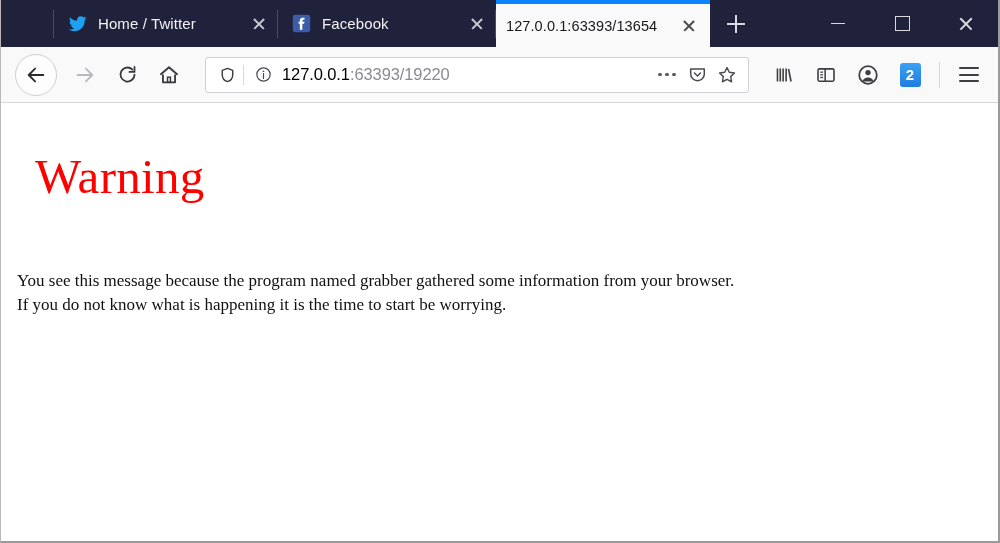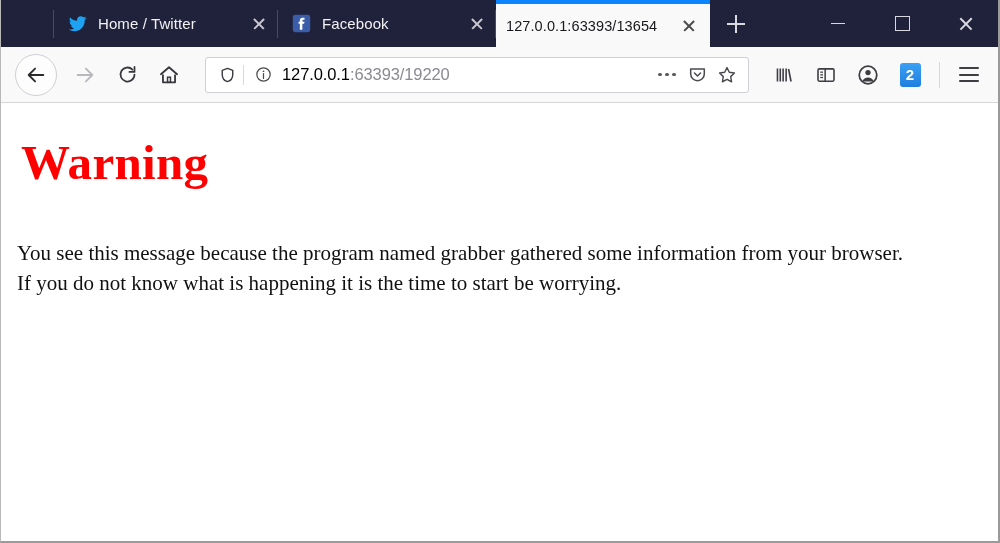--- a/index.html
+++ b/index.html
@@ -279,31 +279,31 @@
     flex: 1 1 auto;
     background: #ffffff;
     padding: 0 0 0 16px;
     overflow: hidden;
     position: relative;
   }
   .warning-title {
     font-family: "Liberation Serif", serif;
     color: #ff0000;
     font-size: 49px;
-    font-weight: bold;
-    margin: 4px;
+    font-weight: normal;
+    margin: 18px;
     padding-top: 31px;
     line-height: 1.0;
     letter-spacing: 0.3px;
   }
   .body-lines {
     font-family: "Liberation Serif", serif;
-    font-size: 21px;
+    font-size: 17px;
     color: #111111;
-    margin-top: 52px;
+    margin-top: 68px;
     line-height: 1.42;
   }
   .body-lines div { white-space: nowrap; }
 </style>
 </head>
 <body>
 
 <div class="browser-window">
 
   <div class="titlebar">

